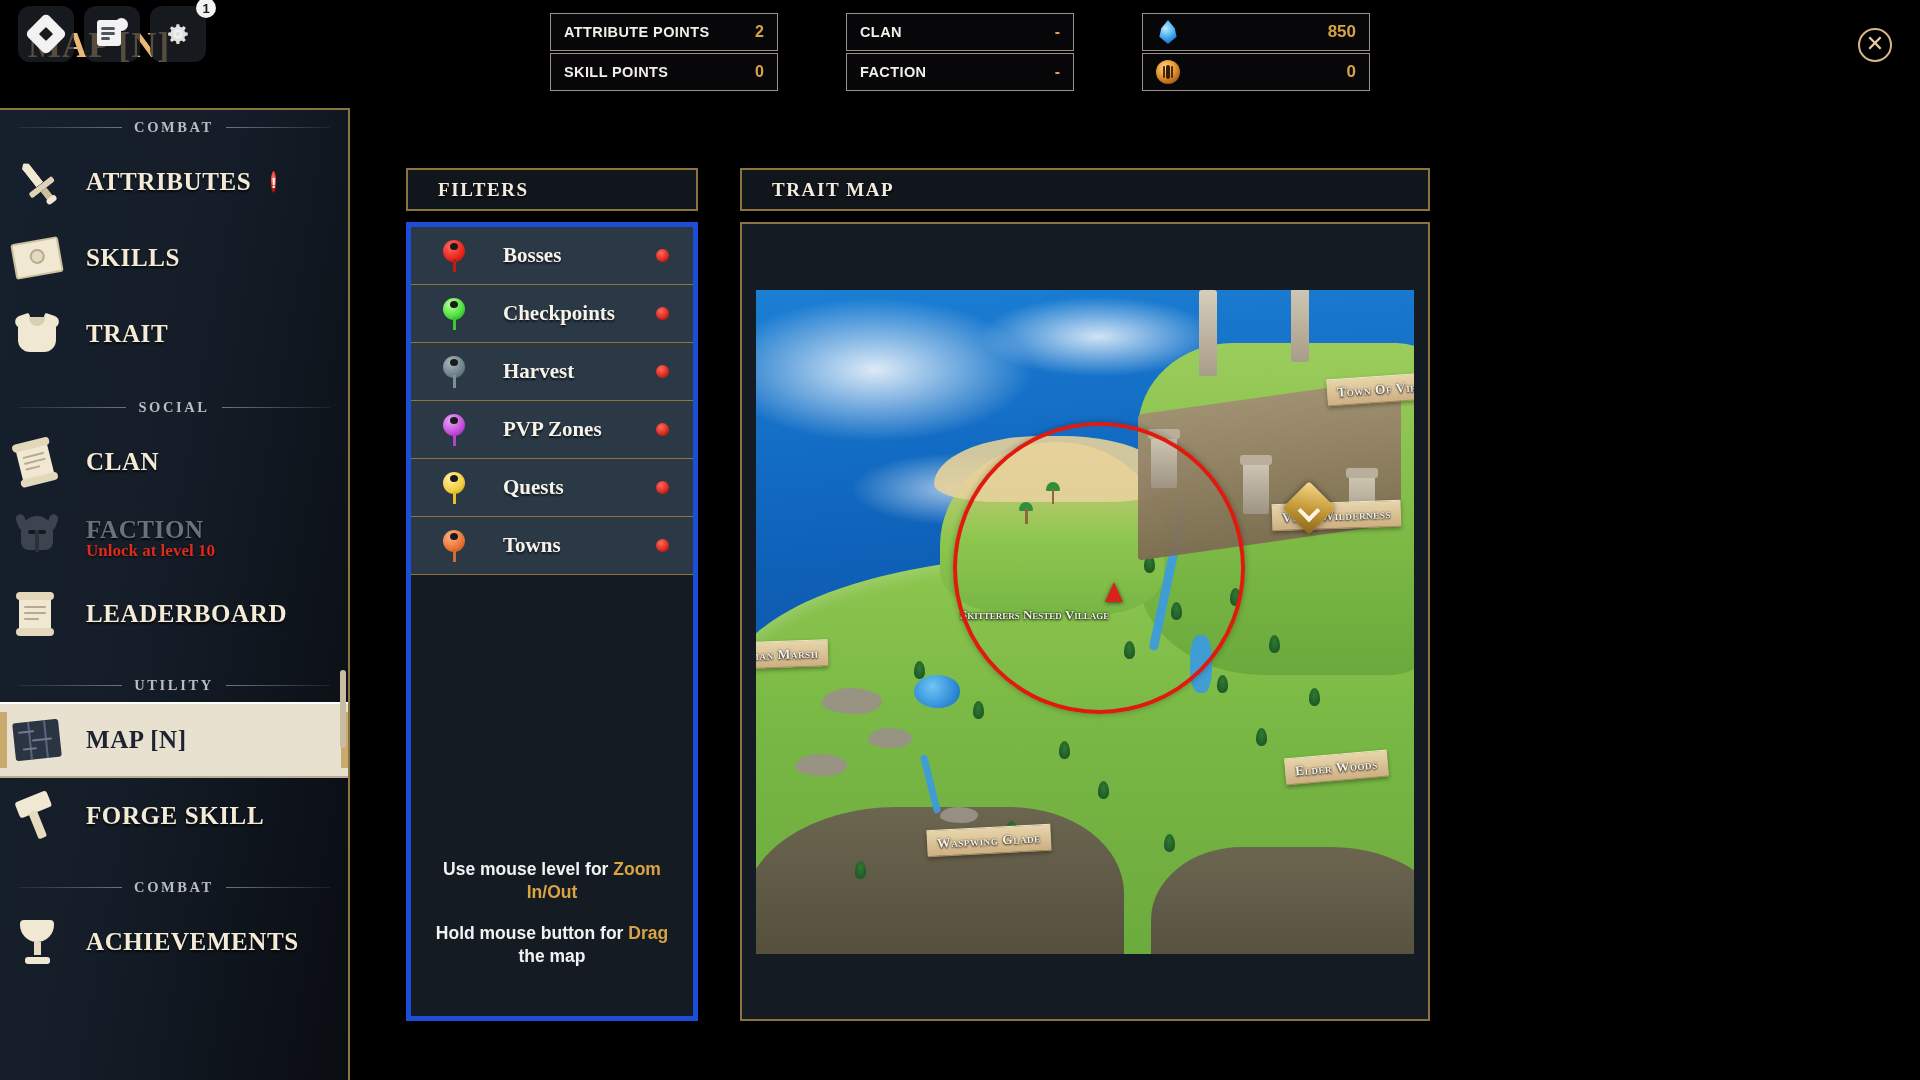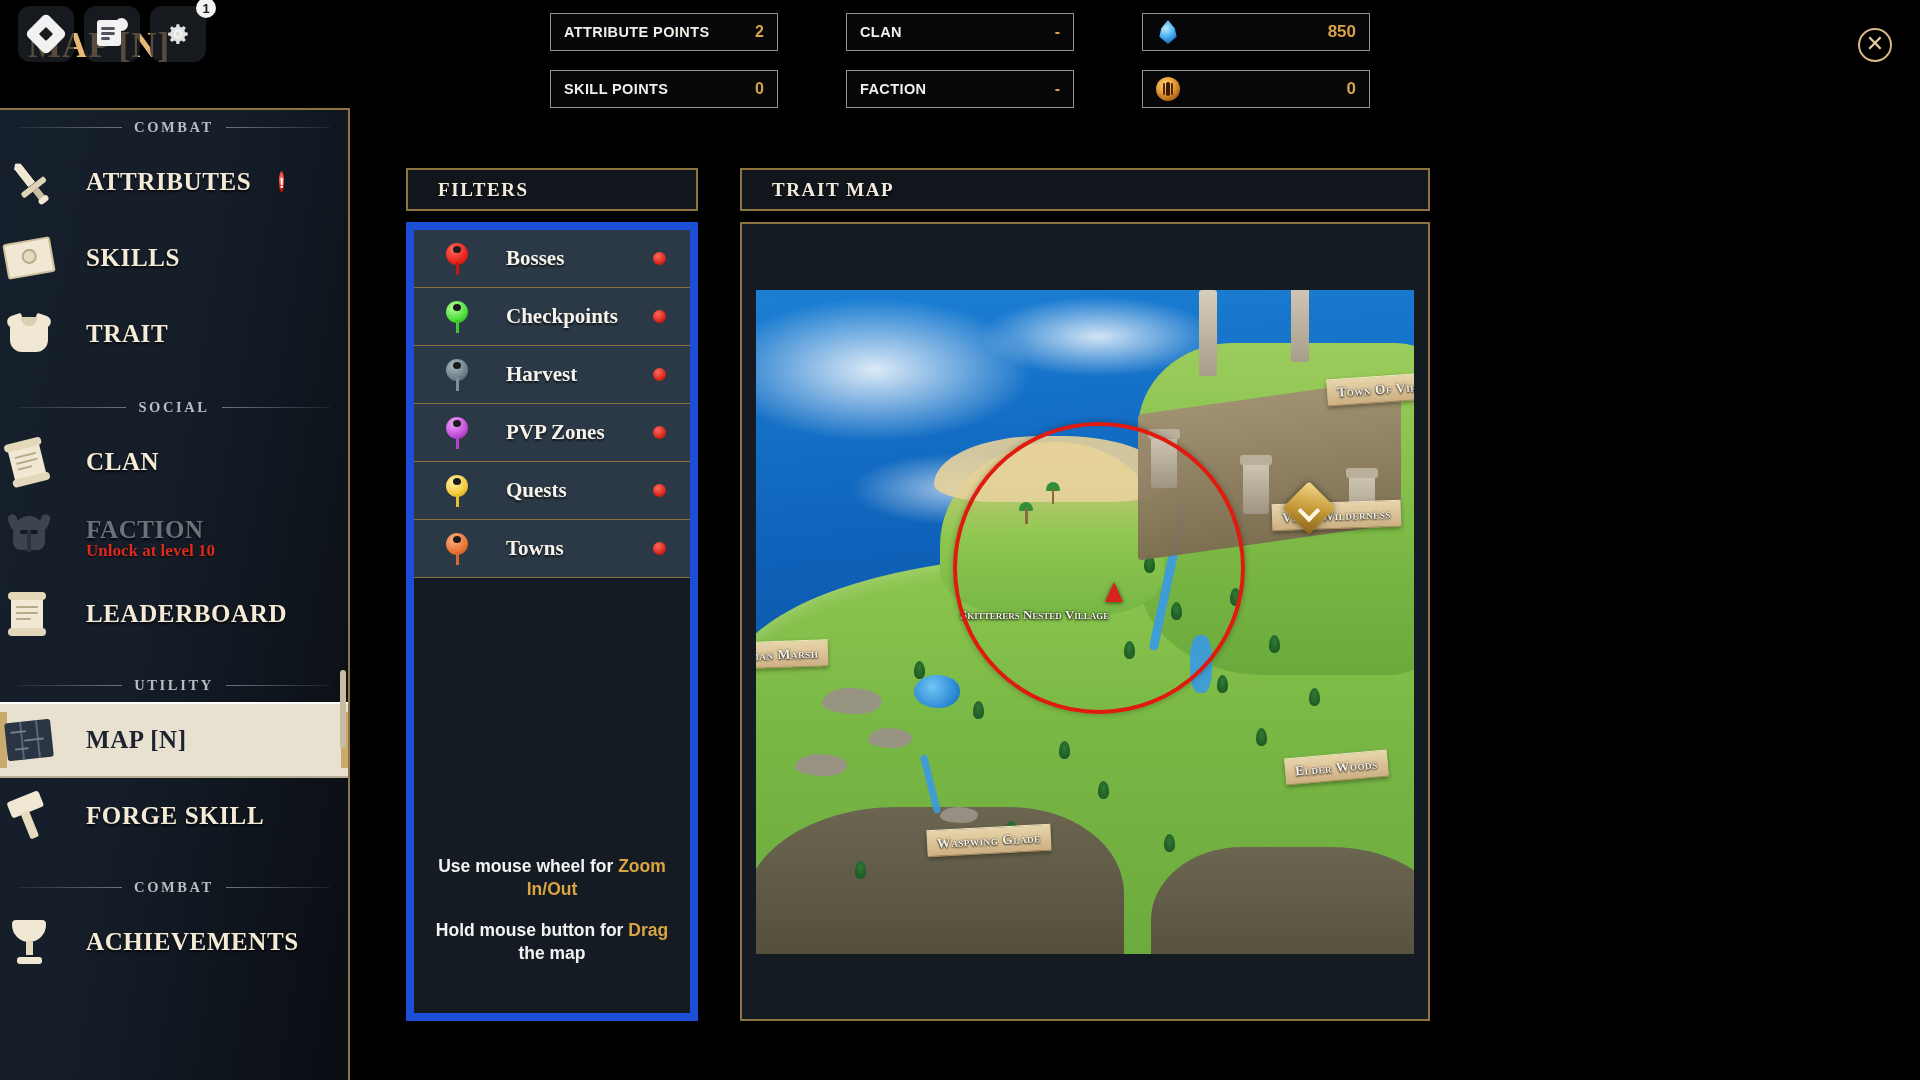--- a/index.html
+++ b/index.html
@@ -40,21 +40,21 @@
   .page-title {
     position:absolute; left:28px; top:26px; z-index:35;
     font-size:35px; letter-spacing:1px;
     color:#e8b877; font-weight:700;
     text-shadow:0 2px 4px #000, 0 0 2px #000;
     font-variant:small-caps;
   }
 
   
   .statbar { position:absolute; left:0; top:0; width:1920px; height:108px; z-index:20; }
-  .stat-col { position:absolute; display:flex; flex-direction:column; gap:19px; }
+  .stat-col { position:absolute; display:flex; flex-direction:column; gap:2px; }
   .stat-box {
     width:228px; height:38px; background:#07070a;
     border:1px solid #9a9088;
     display:flex; align-items:center; padding:0 13px;
     font-family:"Liberation Sans", sans-serif;
   }
   .stat-box .k { font-size:14.5px; font-weight:700; color:#f3efe8; letter-spacing:.4px; flex:1; }
   .stat-box .v { font-size:16px; font-weight:700; color:#d9a441; }
   .cur-box {
     width:228px; height:38px; background:#07070a;
@@ -100,22 +100,22 @@
     display:flex; align-items:center; gap:12px;
     padding:0 18px; height:34px;
     color:#b9bcc2; font-size:14.5px; letter-spacing:2.6px; font-weight:700;
     font-family:"Liberation Serif", serif;
   }
   .sec-head .rule { flex:1; height:1px; background:linear-gradient(90deg,#6c747f,rgba(108,116,127,.15)); }
   .sec-head .rule.l { background:linear-gradient(270deg,#6c747f,rgba(108,116,127,.15)); }
   .sec-head .txt { white-space:nowrap; }
 
   .nav-item {
-    display:flex; align-items:center; gap:28px;
-    height:76px; padding:0 14px 0 0; position:relative;
+    display:flex; align-items:center; gap:20px;
+    height:76px; padding:0 14px 0 8px; position:relative;
   }
   .nav-item .ico { width:58px; height:52px; flex:0 0 58px; position:relative; }
   .nav-item .lbl {
     font-size:25px; font-weight:700; color:#f5ead6; letter-spacing:.6px;
     text-shadow:0 2px 2px rgba(0,0,0,.75);
     font-variant:small-caps;
   }
   .nav-item.selected {
     background:#e8e1cf;
     border-top:2px solid #fff; border-bottom:2px solid #b8ae95;
@@ -194,21 +194,21 @@
   .filters-panel { position:absolute; left:406px; top:168px; width:292px; z-index:12; }
   .panel-head {
     height:43px; background:#11151c; border:2px solid #8d7340;
     display:flex; align-items:center; padding-left:30px;
     color:#f3ecdd; font-size:19px; font-weight:700; letter-spacing:1.6px;
     font-variant:small-caps;
     text-shadow:0 2px 2px rgba(0,0,0,.7);
   }
   .panel-body {
     margin-top:11px; height:799px;
-    background:#151b23; border:8px solid #1d4ed8;
+    background:#151b23; border:5px solid #1d4ed8;
     display:flex; flex-direction:column;
   }
   .filter-row {
     height:58px; display:flex; align-items:center; gap:0;
     background:#2b3947; border-bottom:1.5px solid #8d7340;
     padding:0 24px 0 32px;
   }
   .pin { width:22px; height:32px; position:relative; flex:0 0 22px; }
   .pin .head { position:absolute; left:0; top:0; width:22px; height:22px; border-radius:50%; }
   .pin .head::after { content:""; position:absolute; left:7px; top:3px; width:8px; height:7px; border-radius:50%; background:#1a1a1a; }
@@ -627,21 +627,21 @@
         <span class="pin">
           <span class="head" style="background:radial-gradient(circle at 36% 30%,#ffb184,#e87434 60%,#a3430d);"></span>
           <span class="tail" style="background:#d96a2d;"></span>
         </span>
         <span class="nm">Towns</span>
         <span class="toggle-dot"></span>
       </div>
 
       <div class="hint-wrap">
         <div class="hint">
-          <span>Use mouse wheel for </span><span class="hl">Zoom In/Out</span>
+          <span>Use mouse level for </span><span class="hl">Zoom In/Out</span>
         </div>
         <div class="hint">
           <span>Hold mouse button for </span><span class="hl">Drag</span><span> the map</span>
         </div>
       </div>
     </div>
   </div>
 
   <div class="map-panel">
     <div class="panel-head">

